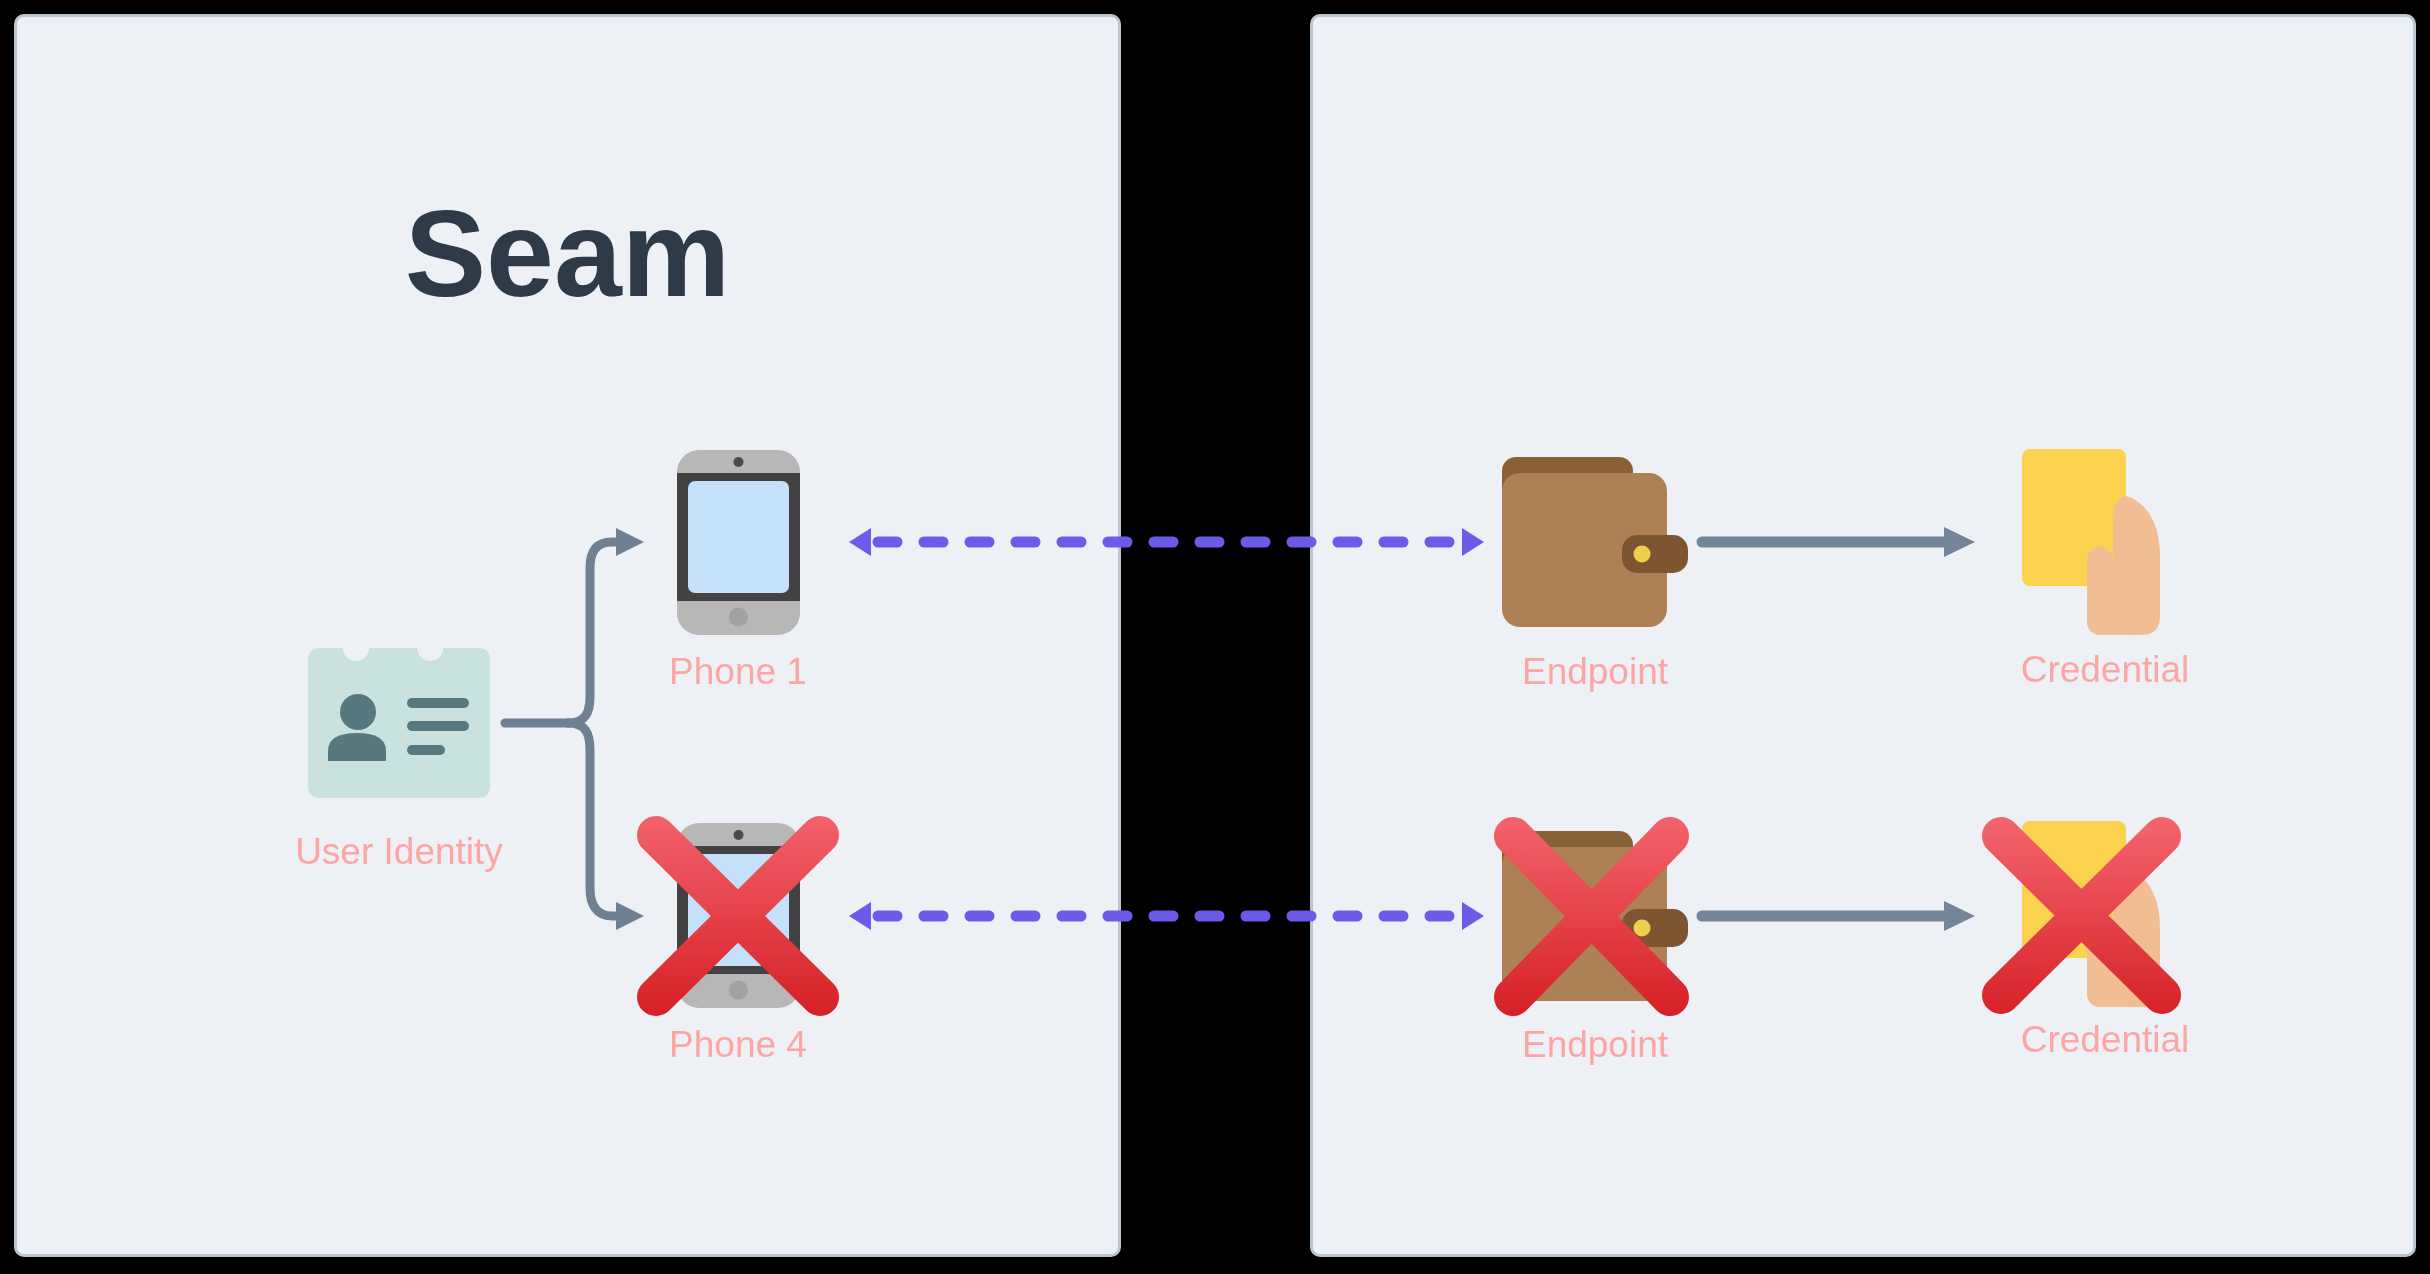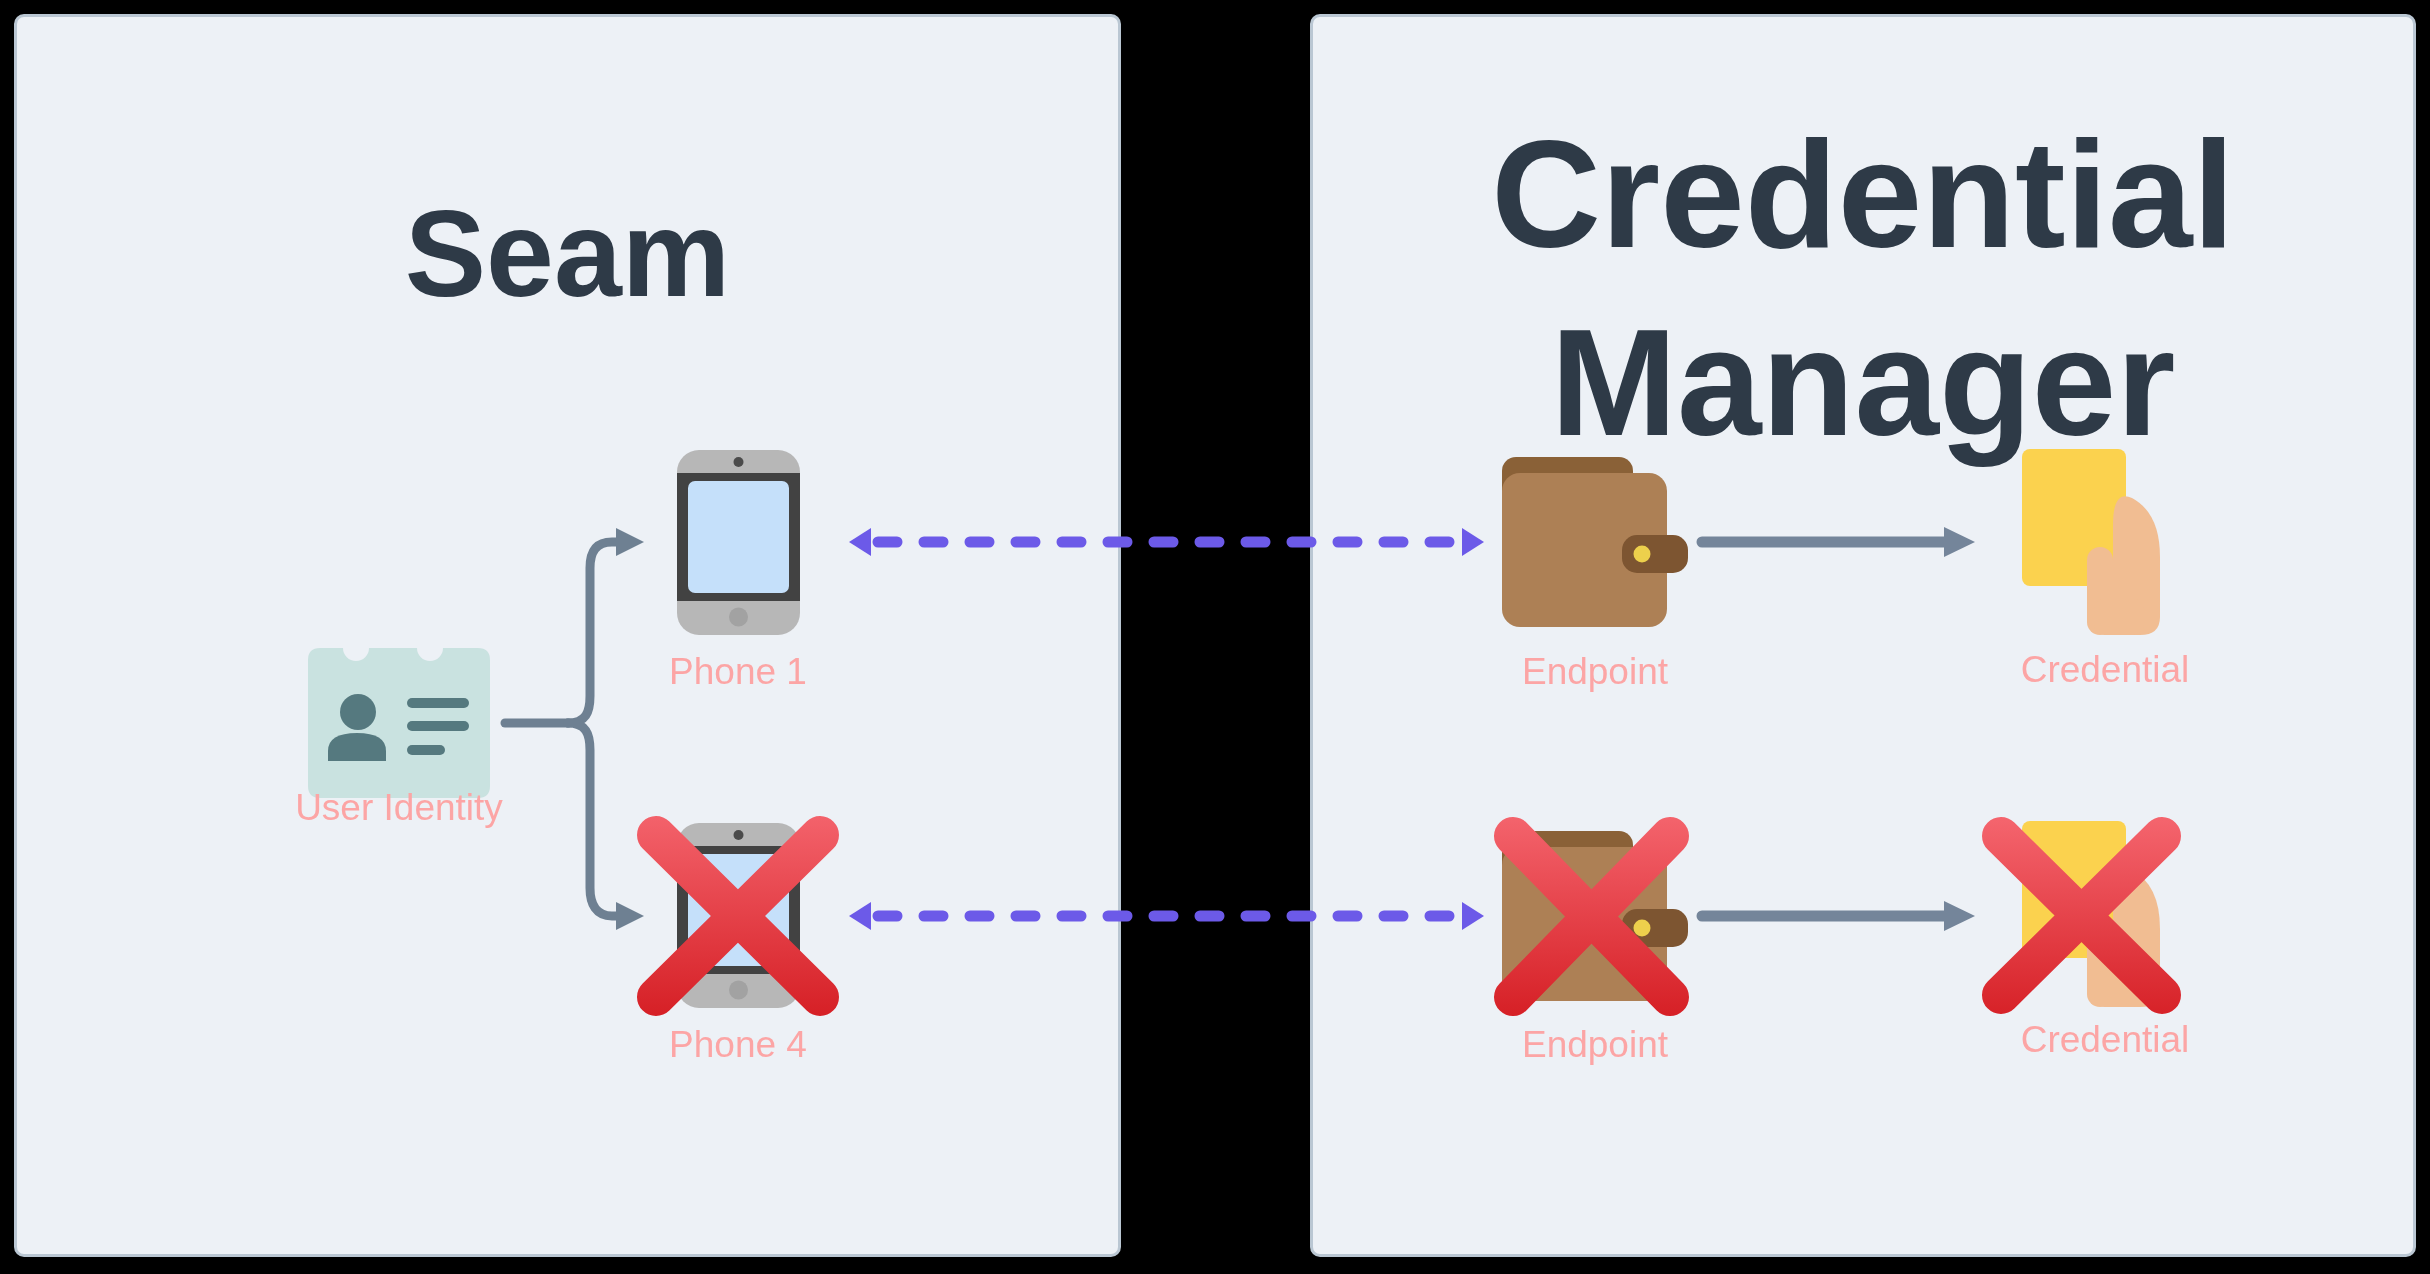--- a/index.html
+++ b/index.html
@@ -27,21 +27,20 @@
 </style>
 </head>
 <body>
 
 <div id="canvas">
 
   <div class="panel left"></div>
   <div class="panel right"></div>
 
   <div class="title seam">Seam</div>
-  <div class="title cm">Credential Manager</div>
 
   <svg class="icon" style="left:308px;top:648px" width="182" height="150" viewBox="0 0 182 150">
     <path d="M12,0 H35 A13,13 0 0 0 61,0 H109 A13,13 0 0 0 135,0 H170 Q182,0 182,12 V138 Q182,150 170,150 H12 Q0,150 0,138 V12 Q0,0 12,0 Z" fill="#c9e2e0"></path>
     <g fill="#55797f">
       <circle cx="50" cy="64" r="18"></circle>
       <path d="M20,113 V103 Q20,85 49,85 Q78,85 78,103 V113 Z"></path>
     </g>
     <g stroke="#55797f" stroke-width="10" stroke-linecap="round">
       <line x1="104" y1="55" x2="156" y2="55"></line>
       <line x1="104" y1="78" x2="156" y2="78"></line>
@@ -159,21 +158,21 @@
     <g>
       <line x1="1702" y1="542" x2="1944" y2="542" stroke="#74859a" stroke-width="11" stroke-linecap="round"></line>
       <polygon points="1944,527 1975,542 1944,557" fill="#74859a"></polygon>
     </g>
     <g>
       <line x1="1702" y1="916" x2="1944" y2="916" stroke="#74859a" stroke-width="11" stroke-linecap="round"></line>
       <polygon points="1944,901 1975,916 1944,931" fill="#74859a"></polygon>
     </g>
   </svg>
 
-  <div class="node-label" style="left:399px;top:788px">User Identity</div>
+  <div class="node-label" style="left:399px;top:832px">User Identity</div>
   <div class="node-label" style="left:738px;top:652px">Phone 1</div>
   <div class="node-label" style="left:738px;top:1025px">Phone 4</div>
   <div class="node-label" style="left:1595px;top:652px">Endpoint</div>
   <div class="node-label" style="left:2105px;top:650px">Credential</div>
   <div class="node-label" style="left:1595px;top:1025px">Endpoint</div>
   <div class="node-label" style="left:2105px;top:1020px">Credential</div>
 
 </div>
 
 </body></html>

